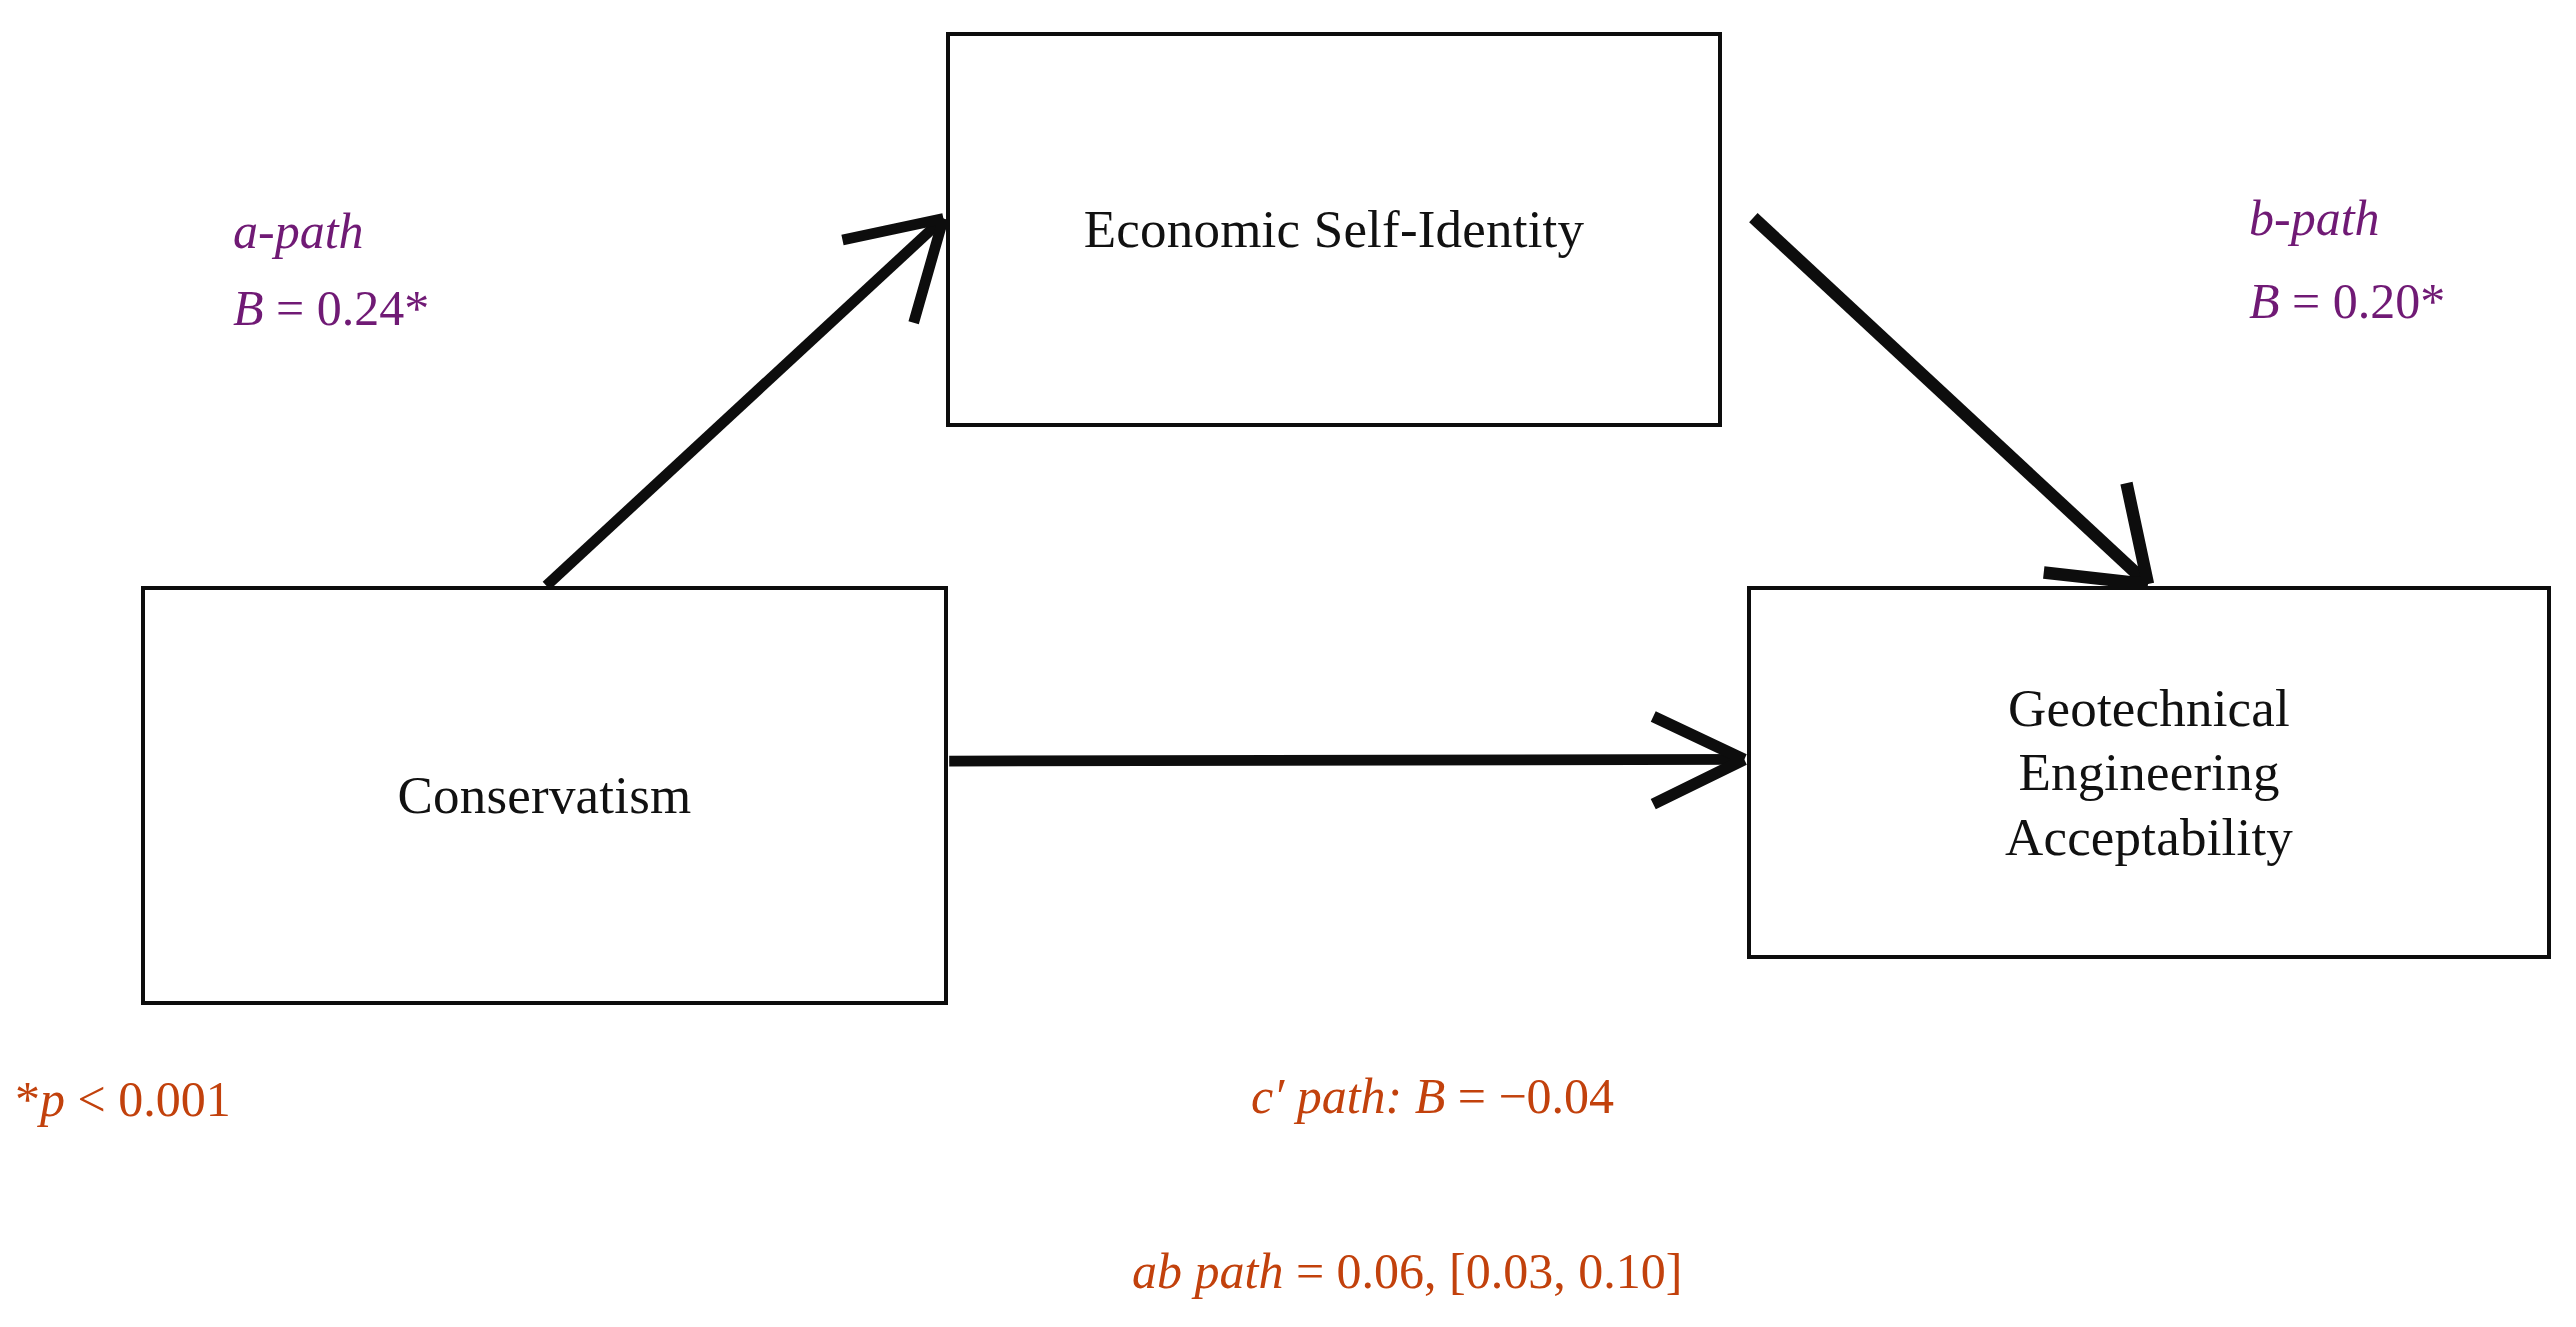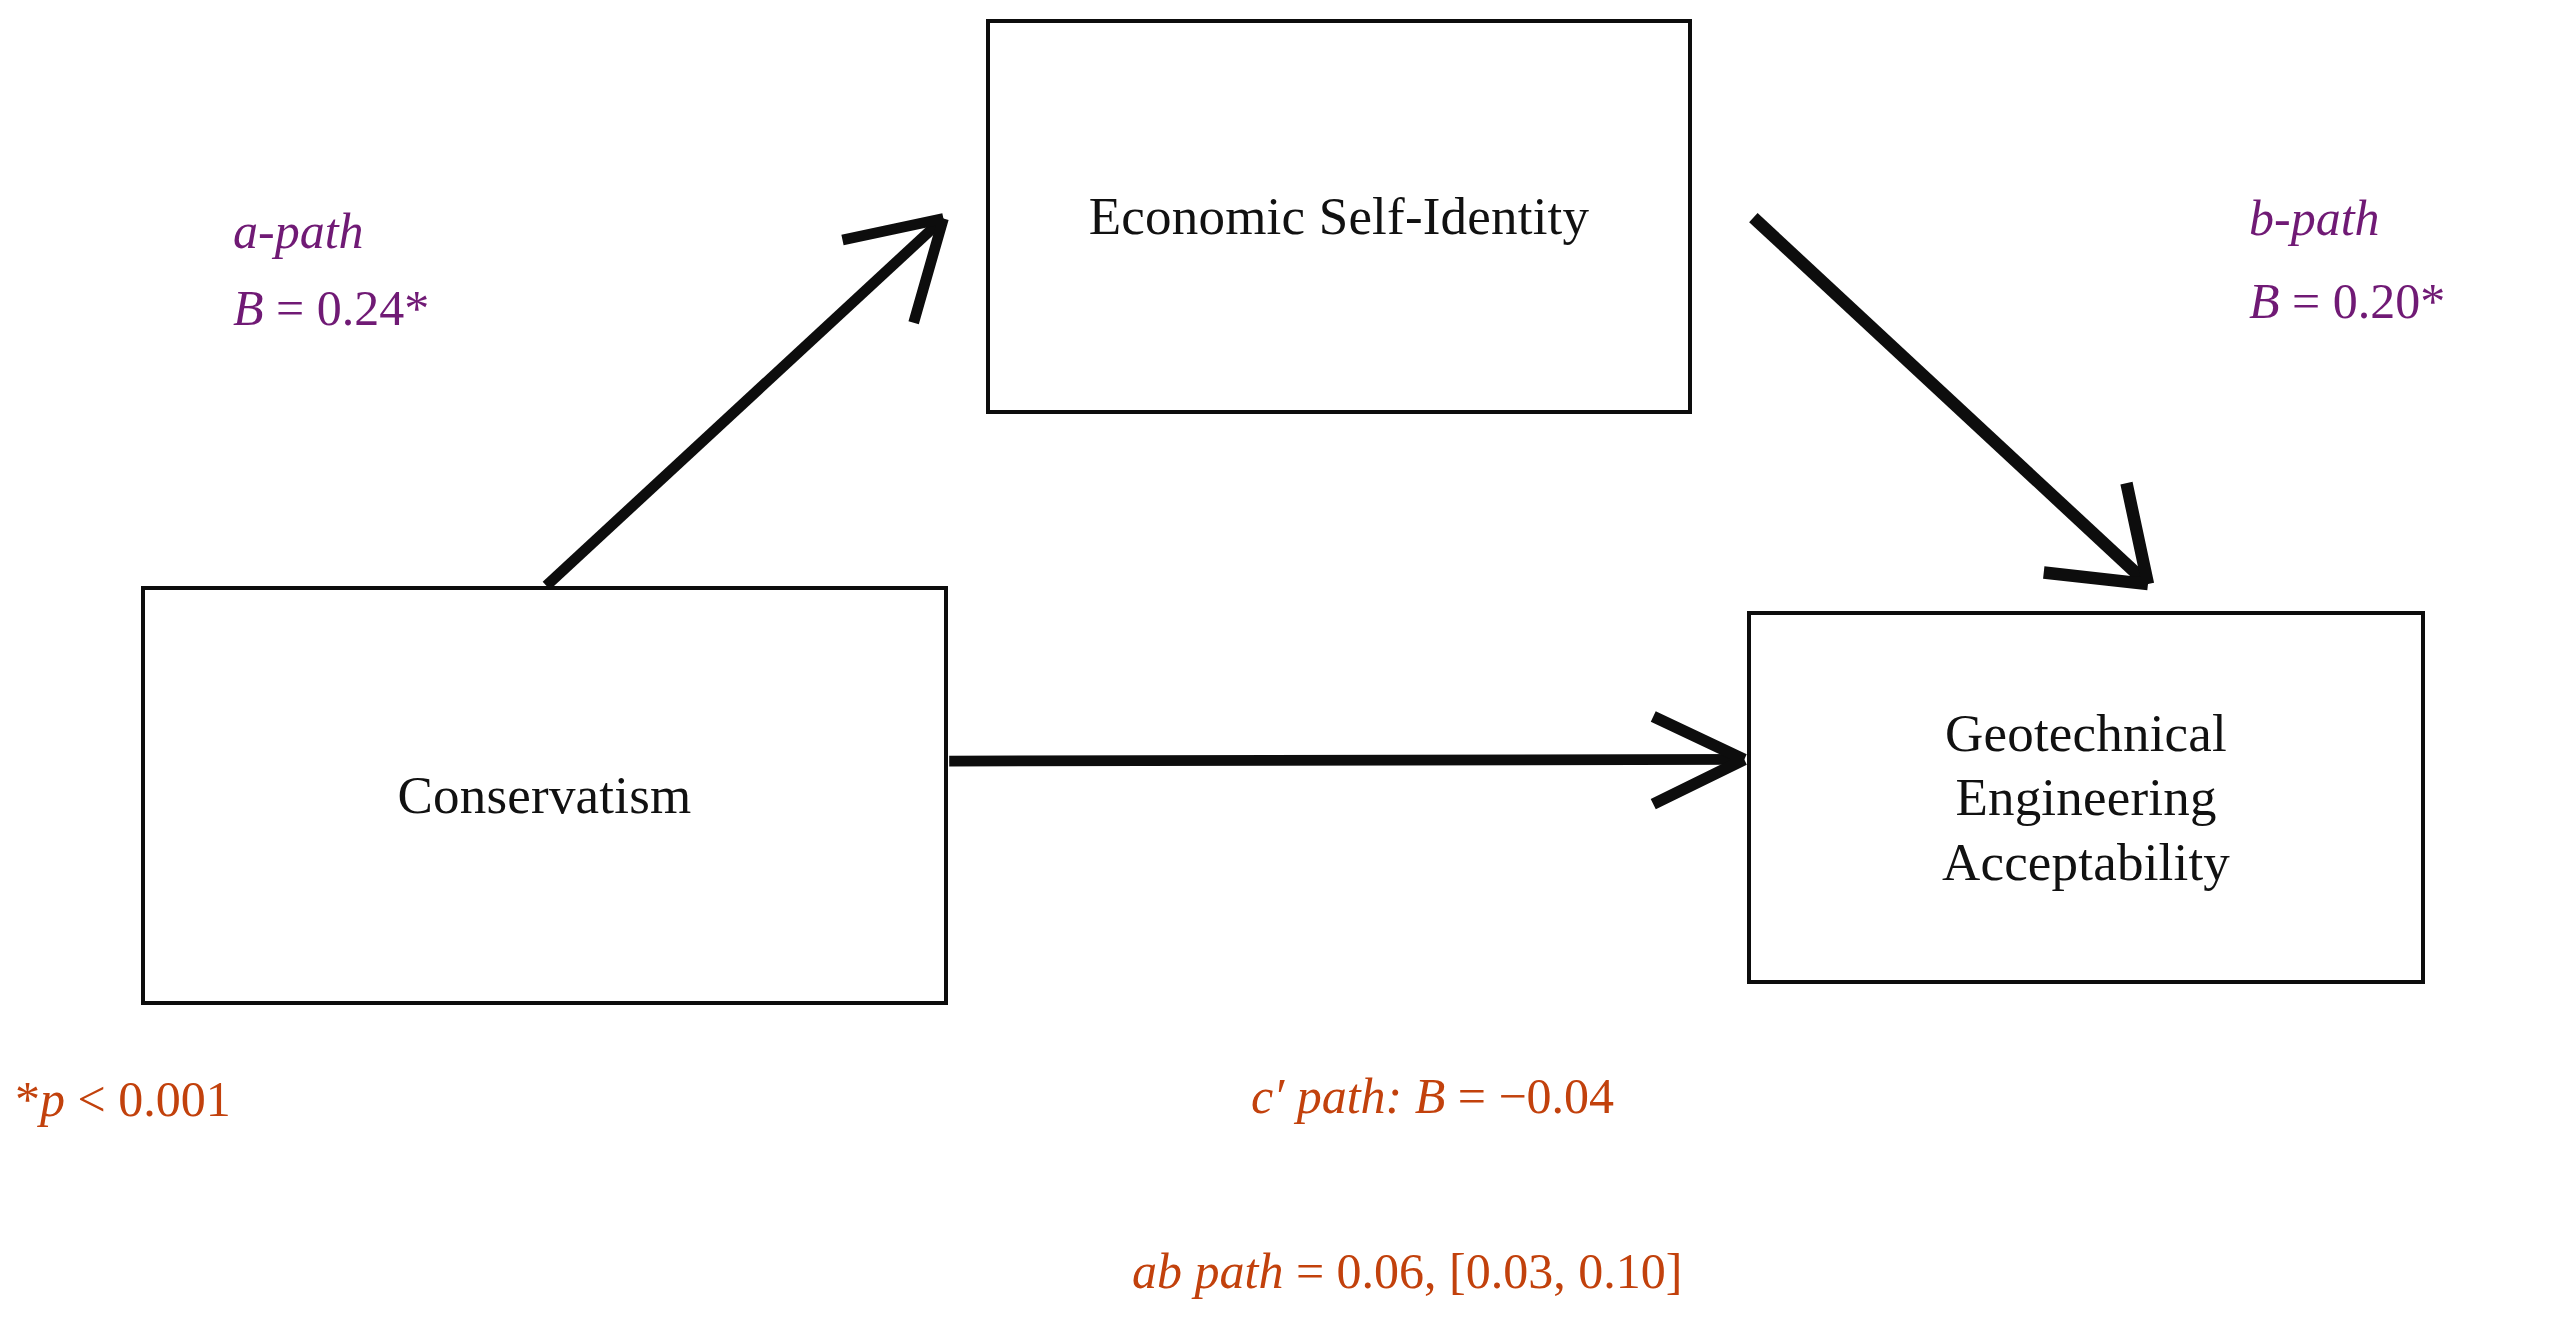--- a/index.html
+++ b/index.html
@@ -30,37 +30,35 @@
   }
   .node-label {
     font-size: 53px;
     line-height: 1.22;
     letter-spacing: 0.2px;
     white-space: pre-line;
     color: #111111;
   }
   #box-mediator {
     left: 946px;
-    top: 19px;
-    width: 706px;
+    top: 32px;
+    width: 776px;
     height: 395px;
-    margin-left: 40px;
   }
   #box-predictor {
     left: 141px;
     top: 586px;
     width: 807px;
     height: 419px;
   }
   #box-outcome {
     left: 1747px;
     top: 586px;
-    width: 678px;
+    width: 804px;
     height: 373px;
-    margin-top: 25px;
   }
   
   .path-label {
     position: absolute;
     z-index: 4;
     font-size: 50px;
     line-height: 1.28;
     white-space: nowrap;
     color: #701a75;
   }

